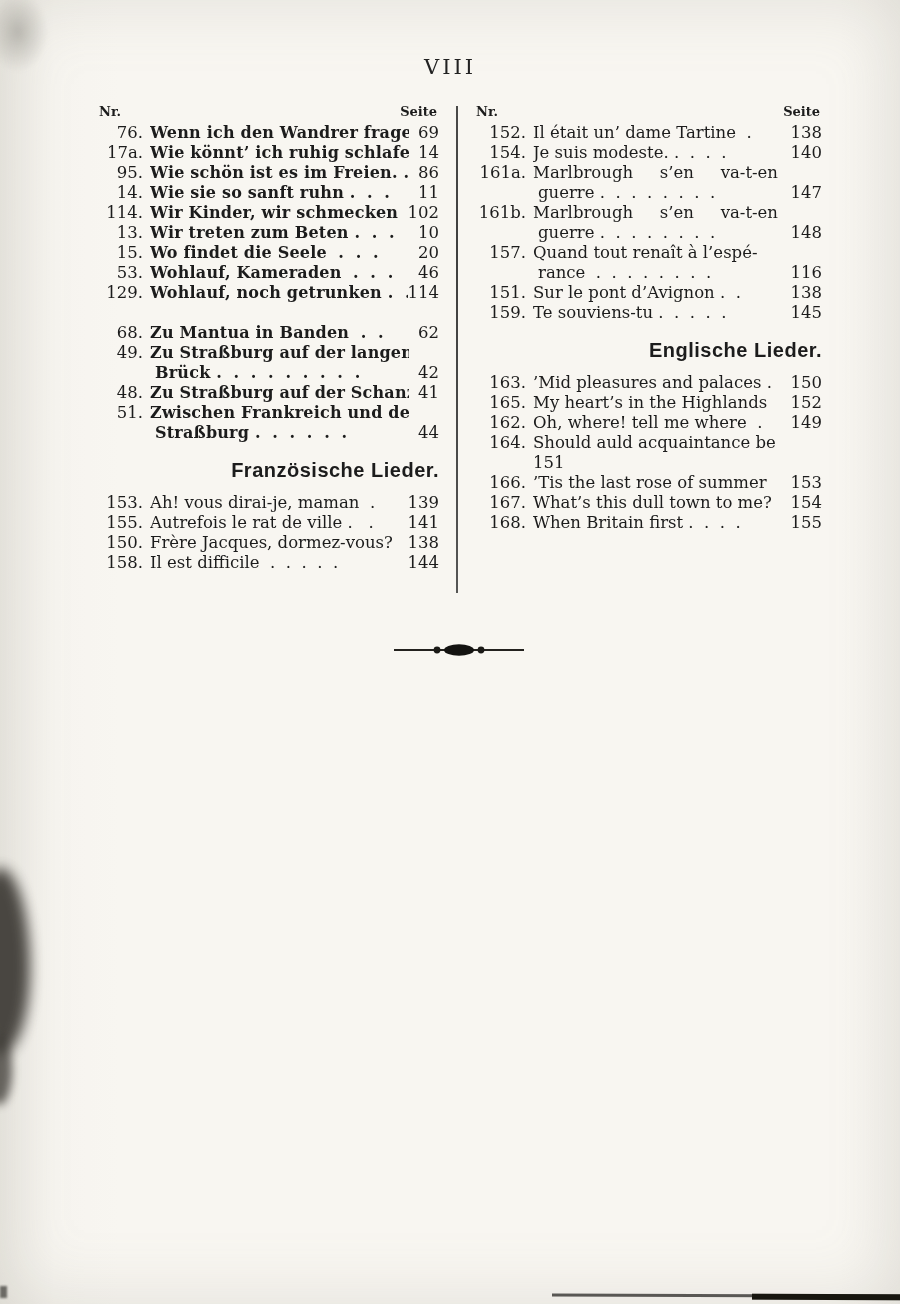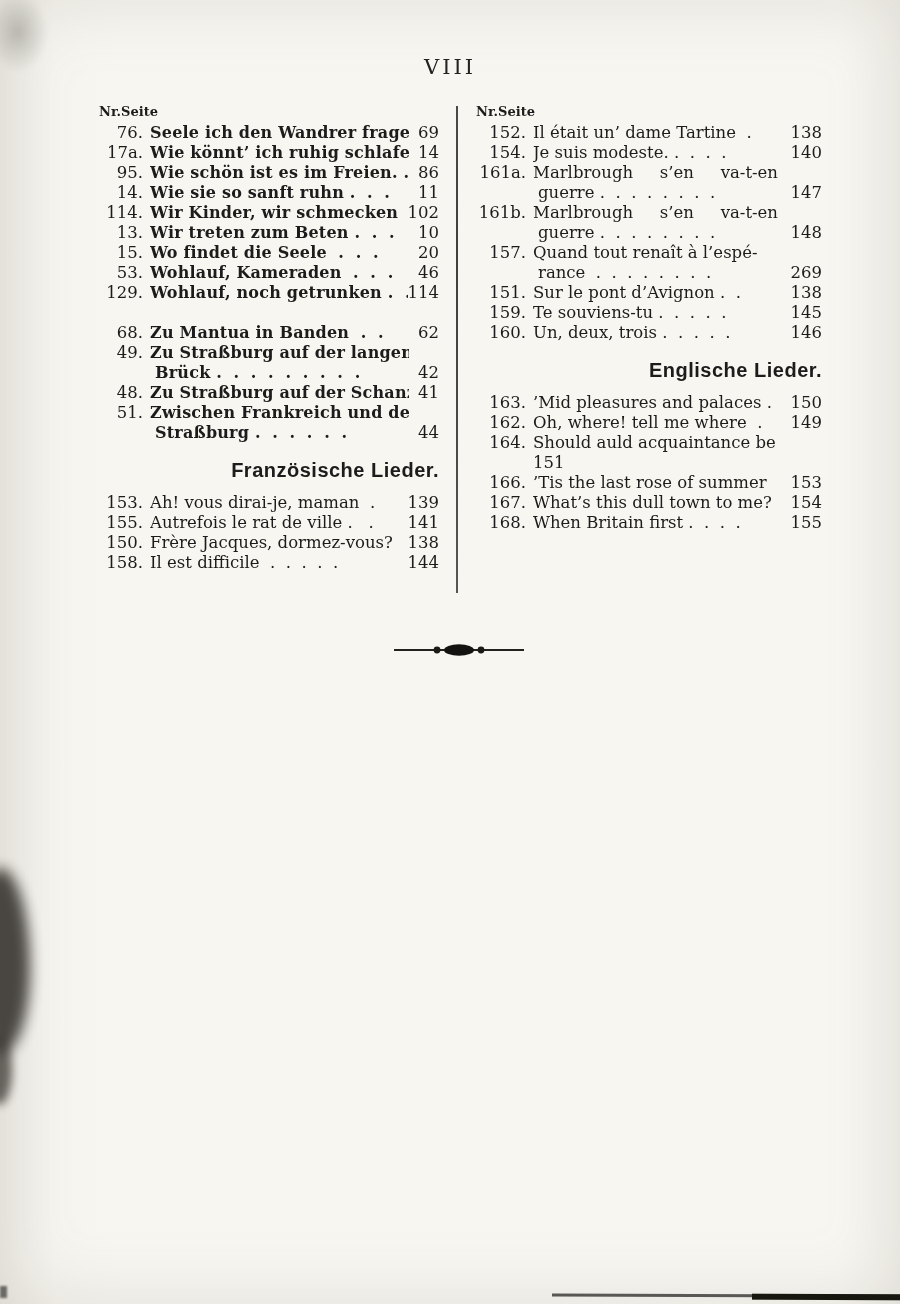--- a/index.html
+++ b/index.html
@@ -21,21 +21,21 @@
   }
   .coldivider{
     position:absolute;left:456px;top:106px;width:2px;height:487px;
     background:linear-gradient(#2b2b2b,#1f1f1f 30%,#2b2b2b 70%,#3a3a3a);
     opacity:.85;
   }
   .col{position:absolute;top:103px;}
   .col-left{left:93px;width:346px;}
   .col-right{left:470px;width:352px;}
   .colhead{
-    display:flex;
+    display:flex;justify-content:space-between;
     font-size:13px;font-weight:700;height:20px;line-height:18px;
     padding:0 2px 0 6px;
   }
   .row{display:flex;align-items:baseline;height:20px;line-height:20px;font-size:16.5px;}
   .row .num{width:50px;text-align:right;padding-right:7px;flex:none;white-space:pre;font-size:16.5px;font-weight:400;}
   .col-right .row .num{width:56px;}
   .row .title{flex:1;white-space:pre;overflow:hidden;}
   .row .pg{flex:none;min-width:30px;text-align:right;white-space:pre;font-size:16.5px;font-weight:400;}
   .row.de .title{font-weight:700;font-size:16px;letter-spacing:.2px;}
   .row.indent .title{padding-left:5px;}
@@ -85,21 +85,21 @@
 
   <div class="coldivider"></div>
 
   <section class="col col-left" id="col-left">
       <div class="colhead">
         <span class="colhead-nr">Nr.</span>
         <span class="colhead-seite">Seite</span>
       </div>
       <div class="row de">
         <span class="num">76.</span>
-        <span class="title">Seele ich den Wandrer frage</span>
+        <span class="title">Wenn ich den Wandrer frage</span>
         <span class="pg">69</span>
       </div>
       <div class="row de">
         <span class="num">17a.</span>
         <span class="title">Wie könnt’ ich ruhig schlafen</span>
         <span class="pg">14</span>
       </div>
       <div class="row de">
         <span class="num">95.</span>
         <span class="title">Wie schön ist es im Freien. .</span>
@@ -224,42 +224,42 @@
         <span class="pg">148</span>
       </div>
       <div class="row">
         <span class="num">157.</span>
         <span class="title">Quand tout renaît à l’espé-</span>
         <span class="pg"></span>
       </div>
       <div class="row indent">
         <span class="num"></span>
         <span class="title">rance  .  .  .  .  .  .  .  .</span>
-        <span class="pg">269</span>
+        <span class="pg">116</span>
       </div>
       <div class="row">
         <span class="num">151.</span>
         <span class="title">Sur le pont d’Avignon .  .</span>
         <span class="pg">138</span>
       </div>
       <div class="row">
         <span class="num">159.</span>
         <span class="title">Te souviens-tu .  .  .  .  .</span>
         <span class="pg">145</span>
       </div>
-      <div class="row">
-        <span class="num">160.</span>
-        <span class="title">Un, deux, trois .  .  .  .  .</span>
-        <span class="pg">146</span>
-      </div>
       <div class="heading">Englische Lieder.</div>
       <div class="row">
         <span class="num">163.</span>
         <span class="title">’Mid pleasures and palaces .</span>
         <span class="pg">150</span>
+      </div>
+      <div class="row">
+        <span class="num">165.</span>
+        <span class="title">My heart’s in the Highlands</span>
+        <span class="pg">152</span>
       </div>
       <div class="row">
         <span class="num">162.</span>
         <span class="title">Oh, where! tell me where  .</span>
         <span class="pg">149</span>
       </div>
       <div class="row">
         <span class="num">164.</span>
         <span class="title">Should auld acquaintance be</span>
         <span class="pg"></span>

